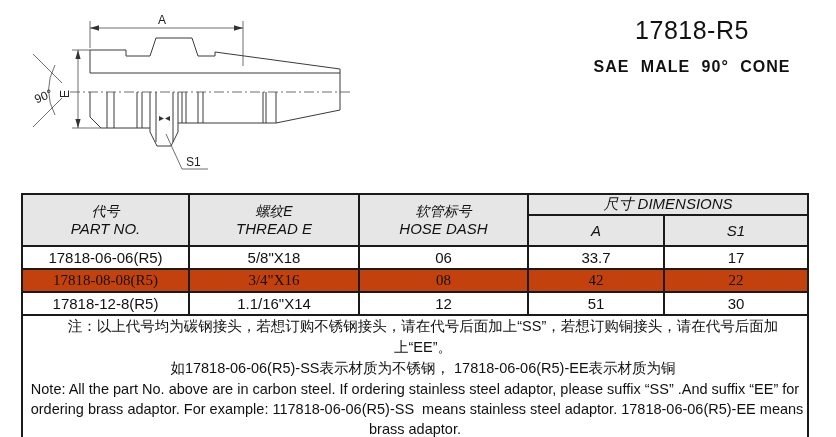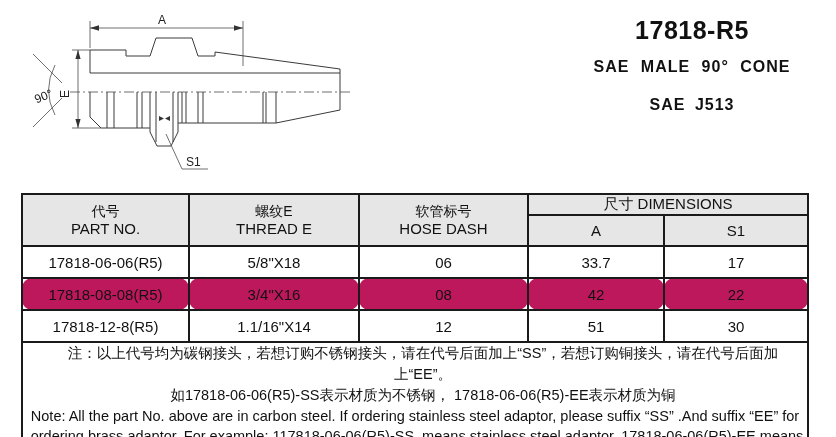--- a/index.html
+++ b/index.html
@@ -5,37 +5,37 @@
   * { margin:0; padding:0; box-sizing:border-box; }
   html,body { width:836px; height:437px; background:#ffffff; overflow:hidden;
               font-family:"Liberation Sans", sans-serif; color:#111; }
   .page { position:relative; width:836px; height:437px; background:#fff; }
 
   
   .drawing-area { position:absolute; left:10px; top:8px; width:345px; height:172px; }
 
   
   .title-block { position:absolute; left:552px; top:16px; width:280px; text-align:center; }
-  .part-series { font-size:25px; font-weight:bold; letter-spacing:0.5px; margin-bottom:13px; }
+  .part-series { font-size:25px; font-weight:normal; letter-spacing:0.5px; margin-bottom:13px; }
   .subtitle-cn { font-size:19px; font-weight:bold; margin-bottom:8px; }
-  .subtitle-en { font-size:16px; font-weight:bold; letter-spacing:1px; word-spacing:6px; margin-bottom:20px; }
+  .subtitle-en { font-size:16px; font-weight:bold; letter-spacing:1px; word-spacing:6px; margin-bottom:6px; }
   .standard    { font-size:16px; font-weight:bold; letter-spacing:1px; word-spacing:4px; }
 
   
   table.spec { position:absolute; left:21px; top:193px; width:786px;
                border-collapse:collapse; table-layout:fixed; }
   table.spec th, table.spec td { border:2px solid #1a1a1a; text-align:center;
                vertical-align:middle; padding:0; }
-  th { background:#e6e6e6; font-weight:normal; }
+  th { background:#e6e6e6; font-weight:normal;font-style:italic; }
   .hdr-cn { font-size:14px; line-height:18px; }
   .hdr-en { font-size:15px; line-height:18px; }
   .hdr-dims { font-size:15px; height:19px; }
   .hdr-sub  { font-size:15px; height:31px; }
-  tr.data-row td { height:32px; font-size:15px;border-radius:10px; }
-  tr.row-alt td { background:#be185d; }
+  tr.data-row td { height:23px; font-size:15px; }
+  tr.row-alt td { background:#c2410c;font-family:Liberation Serif, serif; }
   td.note-cell { text-align:left; padding:4px 8px 5px 9px; }
   .note-line-cn { font-size:14.5px; line-height:21px; white-space:pre-wrap;padding-left:16px; }
   .note-line-en { font-size:14.5px; line-height:20px; white-space:pre-wrap;text-align:center; }
 
   
   .geo  { fill:none; stroke:#3a3a3a; stroke-width:1; }
   .thin { fill:none; stroke:#4a4a4a; stroke-width:0.8; }
   .dimtxt { font-size:12px; fill:#222; font-family:"Liberation Sans",sans-serif; }
 </style>
 </head>
@@ -90,21 +90,20 @@
       <g>
         <path class="thin" d="M156,126 L172,161 H198"></path>
         <text class="dimtxt" x="176" y="158" text-anchor="start">S1</text>
       </g>
     </svg>
   </div>
 
   <div class="title-block">
     <div class="part-series">17818-R5</div>
     <div class="subtitle-en">SAE MALE 90° CONE</div>
-    <div class="standard">SAE J513</div>
   </div>
 
   <table class="spec">
     <colgroup>
       <col style="width:167px">
         <col style="width:170px">
         <col style="width:169px">
       <col style="width:136px">
         <col style="width:144px">
     </colgroup>

